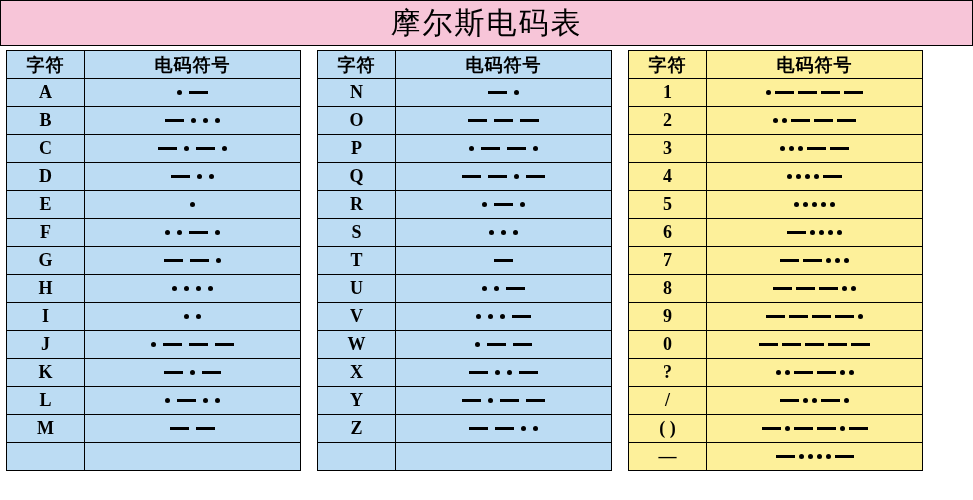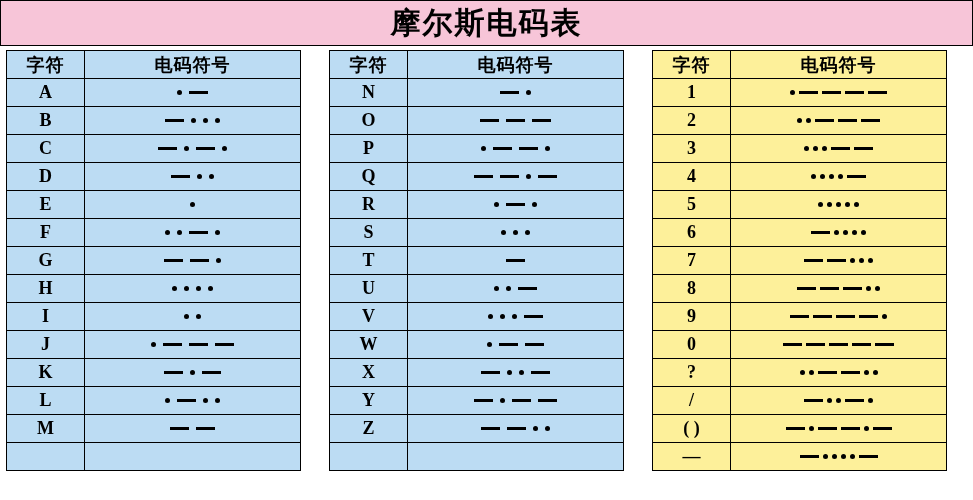--- a/index.html
+++ b/index.html
@@ -15,29 +15,29 @@
   }
   .title-bar{
     height:46px;
     background:#f7c5d8;
     border:1px solid #000;
     box-sizing:border-box;
     display:flex;align-items:center;justify-content:center;
     margin:0 0 0 0;
   }
   .title-bar .title{
-    font-size:30px;font-weight:bold;letter-spacing:2px;color:#000;
+    font-size:30px;font-weight:normal;letter-spacing:2px;color:#000;
     font-family:"Liberation Serif", serif;
   }
   .tables{
     display:flex;
     align-items:flex-start;
     padding:4px 6px 0 6px;
     box-sizing:border-box;
-    gap:28px;
+    gap:16px;
   }
   table{
     border-collapse:collapse;
     table-layout:fixed;
   }
   table.tbl-blue{width:295px;}
   table.tbl-yellow{width:295px;}
   th,td{
     border:1px solid #000;
     height:28px;

